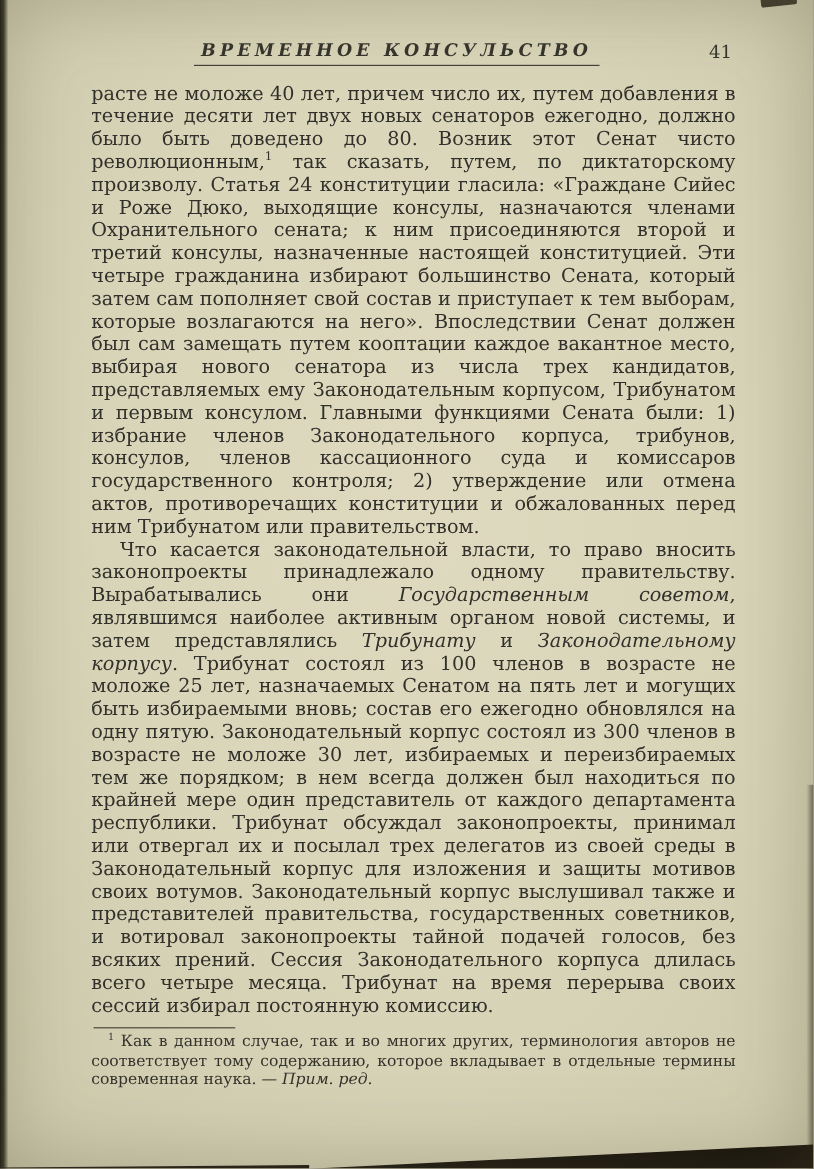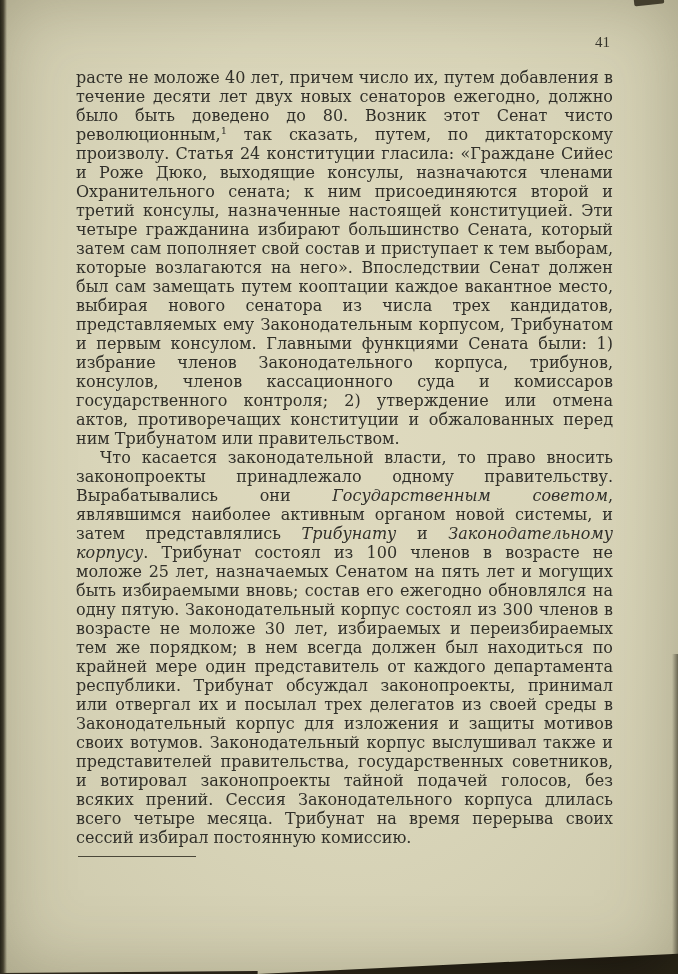--- a/index.html
+++ b/index.html
@@ -43,21 +43,21 @@
   .running-title {
     position: absolute; left: 50%; transform: translateX(-54%);
     font-style: italic; font-weight: bold; font-size: 14.5px;
     letter-spacing: 3.5px; white-space: nowrap;
     padding: 0 6px 3px 6px;
     border-bottom: 1px solid #454338;
     color: #35342c;
   }
   .page-number {
     position: absolute; right: 2px; top: 0;
-    font-size: 15px; color: #35342c; font-family: Liberation Serif, serif;
+    font-size: 15px; color: #35342c;
   }
   
   .body-text {
     position: absolute; top: 68px; left: 76px; width: 537px; height: 782px;
     overflow: hidden;
     font-size: 16px; line-height: 19px; text-align: justify;
     color: #31302a;
   }
   .para { margin: 0; }
   .para.indent { text-indent: 24px; }
@@ -76,28 +76,32 @@
     color: #34332c;
   }
   .footnote .fn-text { display: block; text-indent: 14px; margin: 0; }
 </style>
 </head>
 <body>
 
 <div class="scan">
 
   <div class="header">
+    <span class="running-title">ВРЕМЕННОЕ КОНСУЛЬСТВО</span>
     <span class="page-number">41</span>
   </div>
 
   <div class="body-text">
       <p class="para"><span>расте не моложе 40 лет, причем число их, путем добавления в течение десяти лет двух новых сенаторов ежегодно, должно было быть доведено до 80. Возник этот Сенат чисто революционным,</span><sup>1</sup><span> так сказать, путем, по диктаторскому произволу. Статья 24 конституции гласила: «Граждане Сийес и Роже Дюко, выходящие консулы, назначаются членами Охранительного сената; к ним присоединяются второй и третий консулы, назначенные настоящей конституцией. Эти четыре гражданина избирают большинство Сената, который затем сам пополняет свой состав и приступает к тем выборам, которые возлагаются на него». Впоследствии Сенат должен был сам замещать путем кооптации каждое вакантное место, выбирая нового сенатора из числа трех кандидатов, представляемых ему Законодательным корпусом, Трибунатом и первым консулом. Главными функциями Сената были: 1) избрание членов Законодательного корпуса, трибунов, консулов, членов кассационного суда и комиссаров государственного контроля; 2) утверждение или отмена актов, противоречащих конституции и обжалованных перед ним Трибунатом или правительством.</span></p>
       <p class="para indent"><span>Что касается законодательной власти, то право вносить законопроекты принадлежало одному правительству. Вырабатывались они </span><em>Государственным советом</em><span>, являвшимся наиболее активным органом новой системы, и затем представлялись </span><em>Трибунату</em><span> и </span><em>Законодательному корпусу</em><span>. Трибунат состоял из 100 членов в возрасте не моложе 25 лет, назначаемых Сенатом на пять лет и могущих быть избираемыми вновь; состав его ежегодно обновлялся на одну пятую. Законодательный корпус состоял из 300 членов в возрасте не моложе 30 лет, избираемых и переизбираемых тем же порядком; в нем всегда должен был находиться по крайней мере один представитель от каждого департамента республики. Трибунат обсуждал законопроекты, принимал или отвергал их и посылал трех делегатов из своей среды в Законодательный корпус для изложения и защиты мотивов своих вотумов. Законодательный корпус выслушивал также и представителей правительства, государственных советников, и вотировал законопроекты тайной подачей голосов, без всяких прений. Сессия Законодательного корпуса длилась всего четыре месяца. Трибунат на время перерыва своих сессий избирал постоянную комиссию.</span></p>
     </div>
 
   <div class="footnote-rule"></div>
+  <div class="footnote">
+    <p class="fn-text"><sup>1</sup><span> Как в данном случае, так и во многих других, терминология авторов не соответствует тому содержанию, которое вкладывает в отдельные термины современная наука. — </span><em>Прим. ред.</em></p>
+  </div>
 
   <div class="edge-left"></div>
   <div class="edge-right-shadow"></div>
   <div class="edge-bottom-wedge"></div>
   <div class="corner-top-right"></div>
 
 </div>
 
 </body></html>

